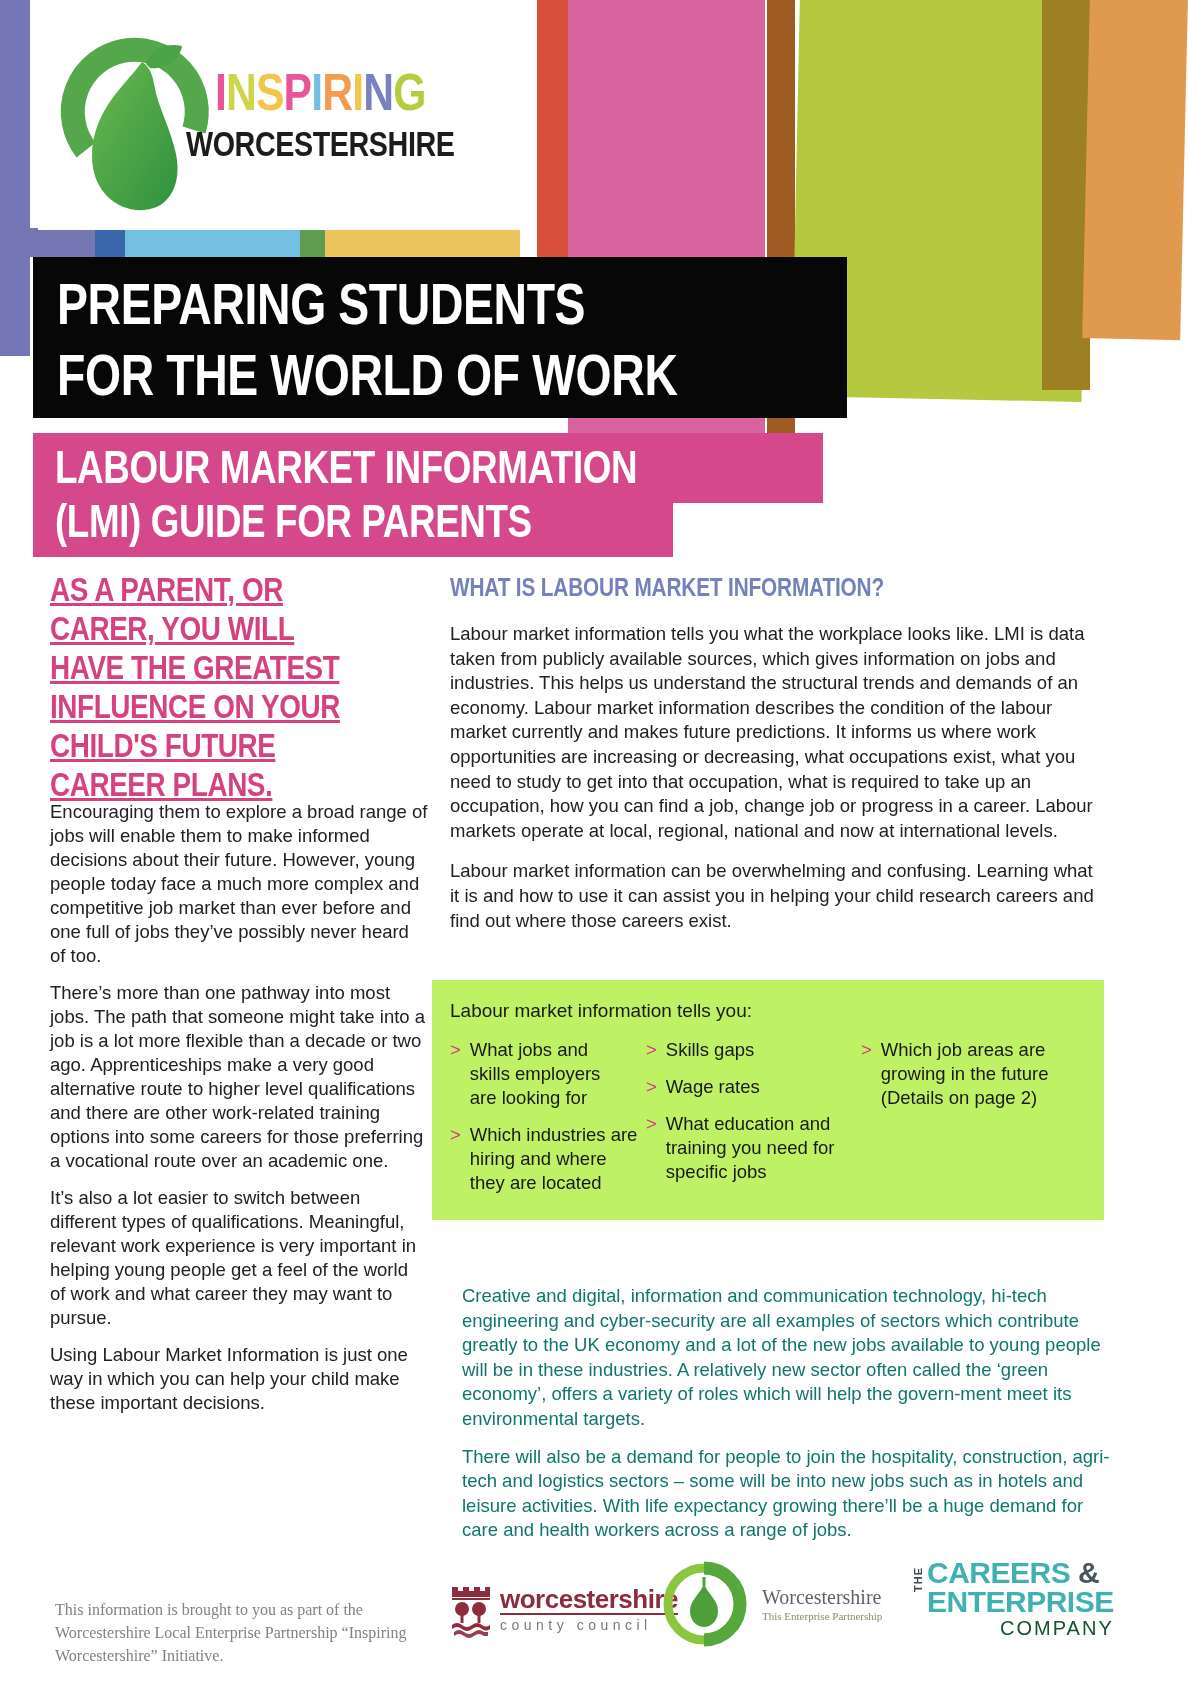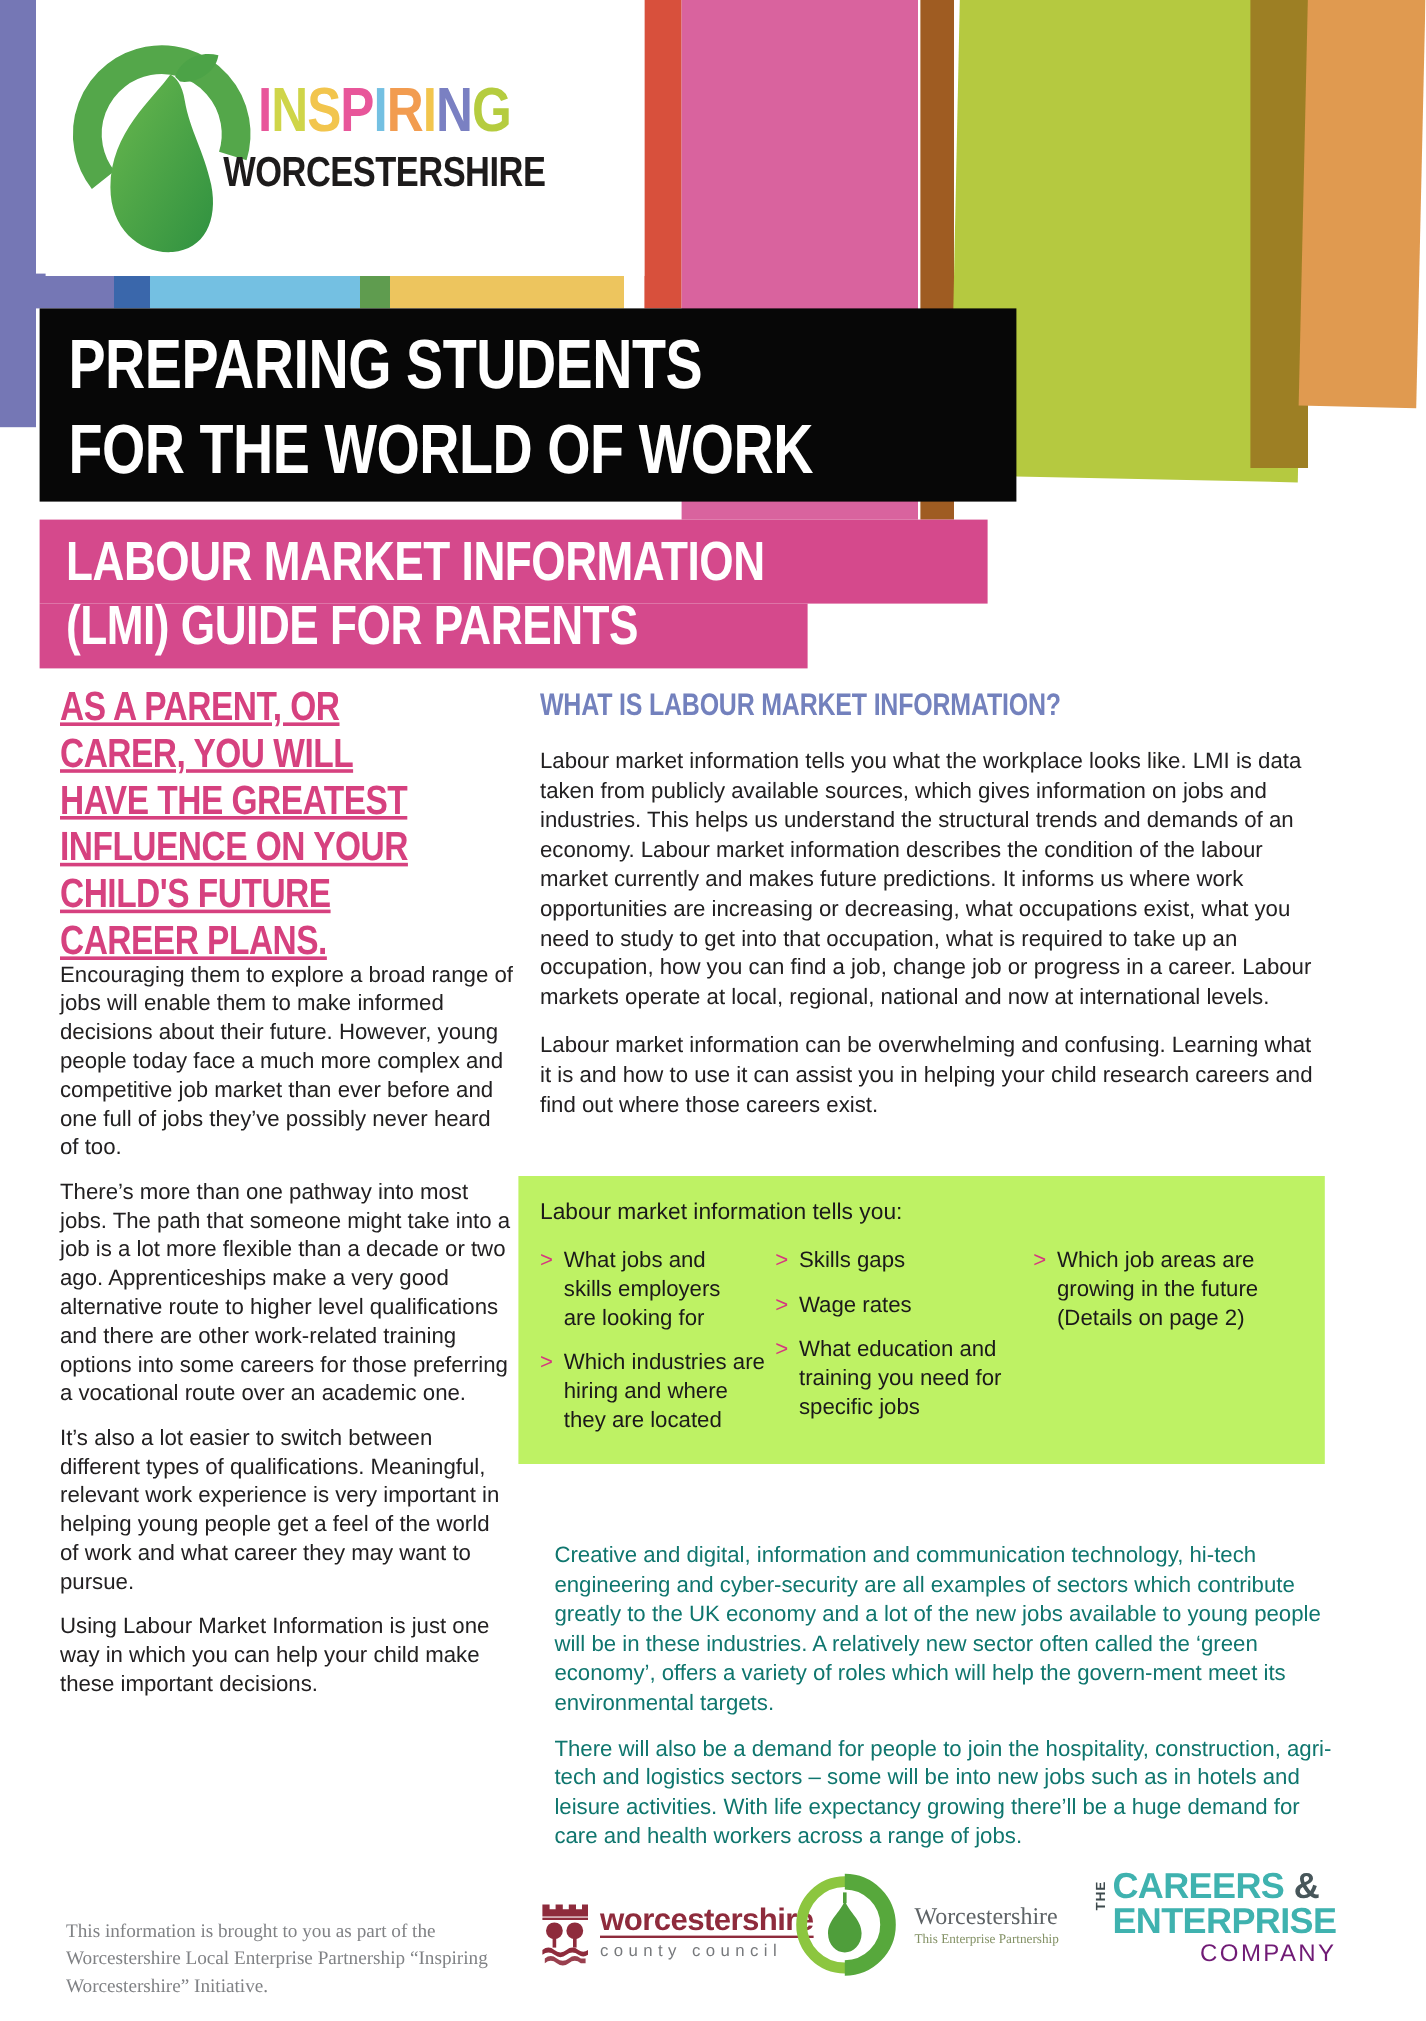--- a/index.html
+++ b/index.html
@@ -69,21 +69,21 @@
   .wcc-line2{font-size:14px;color:#77797c;letter-spacing:4.5px;margin-top:2px;}
   .logo-lep{left:660px;top:1560px;display:flex;align-items:center;}
   .lep-text{margin-left:14px;}
   .lep-line1{font-family:"Liberation Serif",serif;font-size:20px;color:#5e6366;}
   .lep-line2{font-family:"Liberation Serif",serif;font-size:11px;color:#839165;margin-top:1px;}
   .logo-cec{left:912px;top:1558px;display:flex;}
   .cec-the{writing-mode:vertical-rl;transform:rotate(180deg);font-size:11px;font-weight:700;color:#3e4a4d;letter-spacing:1px;height:30px;margin-top:4px;}
   .cec-main{margin-left:3px;}
   .cec-l1,.cec-l2{font-weight:800;font-size:30px;line-height:29px;color:#3fb2af;letter-spacing:-0.5px;}
   .cec-amp{color:#47565a;}
-  .cec-l3{font-size:20px;line-height:24px;color:#701a75;letter-spacing:2px;text-align:right;}
+  .cec-l3{font-size:20px;line-height:24px;color:#14532d;letter-spacing:2px;text-align:right;}
 </style>
 </head>
 <body>
 
 <div class="art a-periwinkle"></div>
 <div class="art a-s1"></div>
 <div class="art a-s2"></div>
 <div class="art a-s3"></div>
 <div class="art a-s4"></div>
 <div class="art a-s5"></div>

